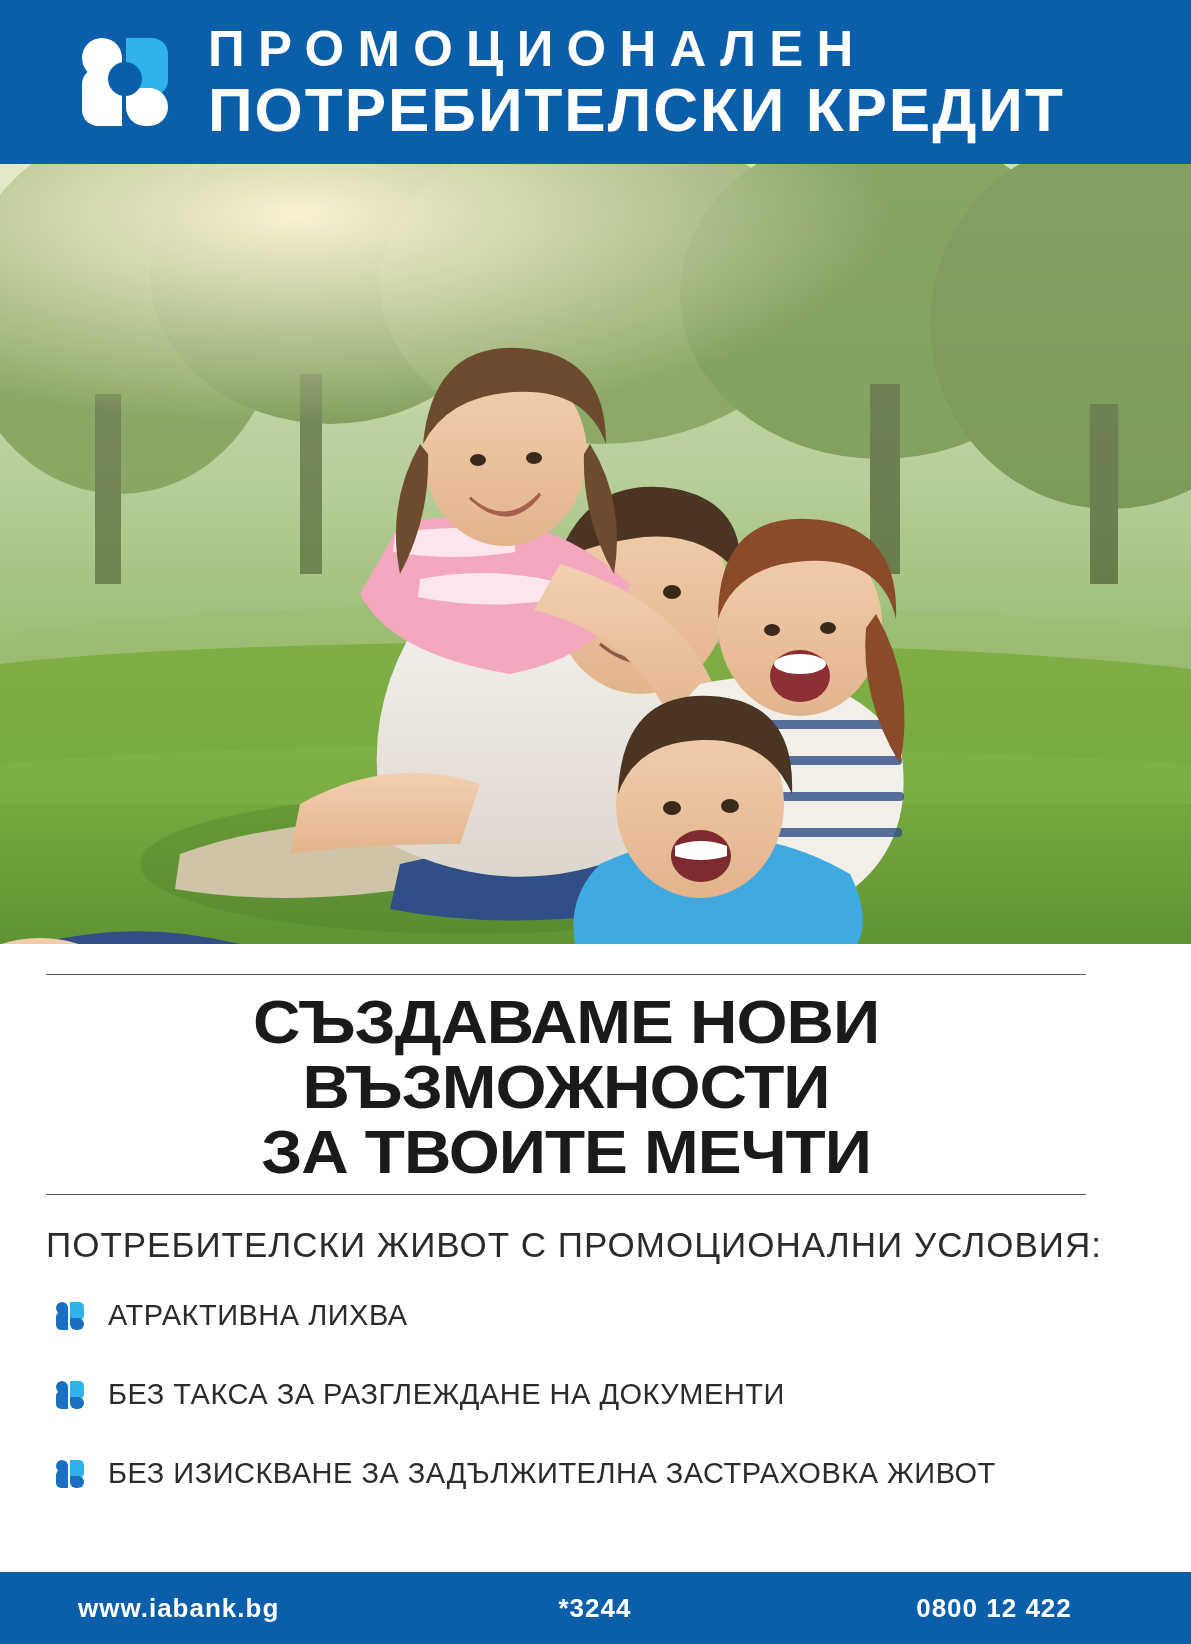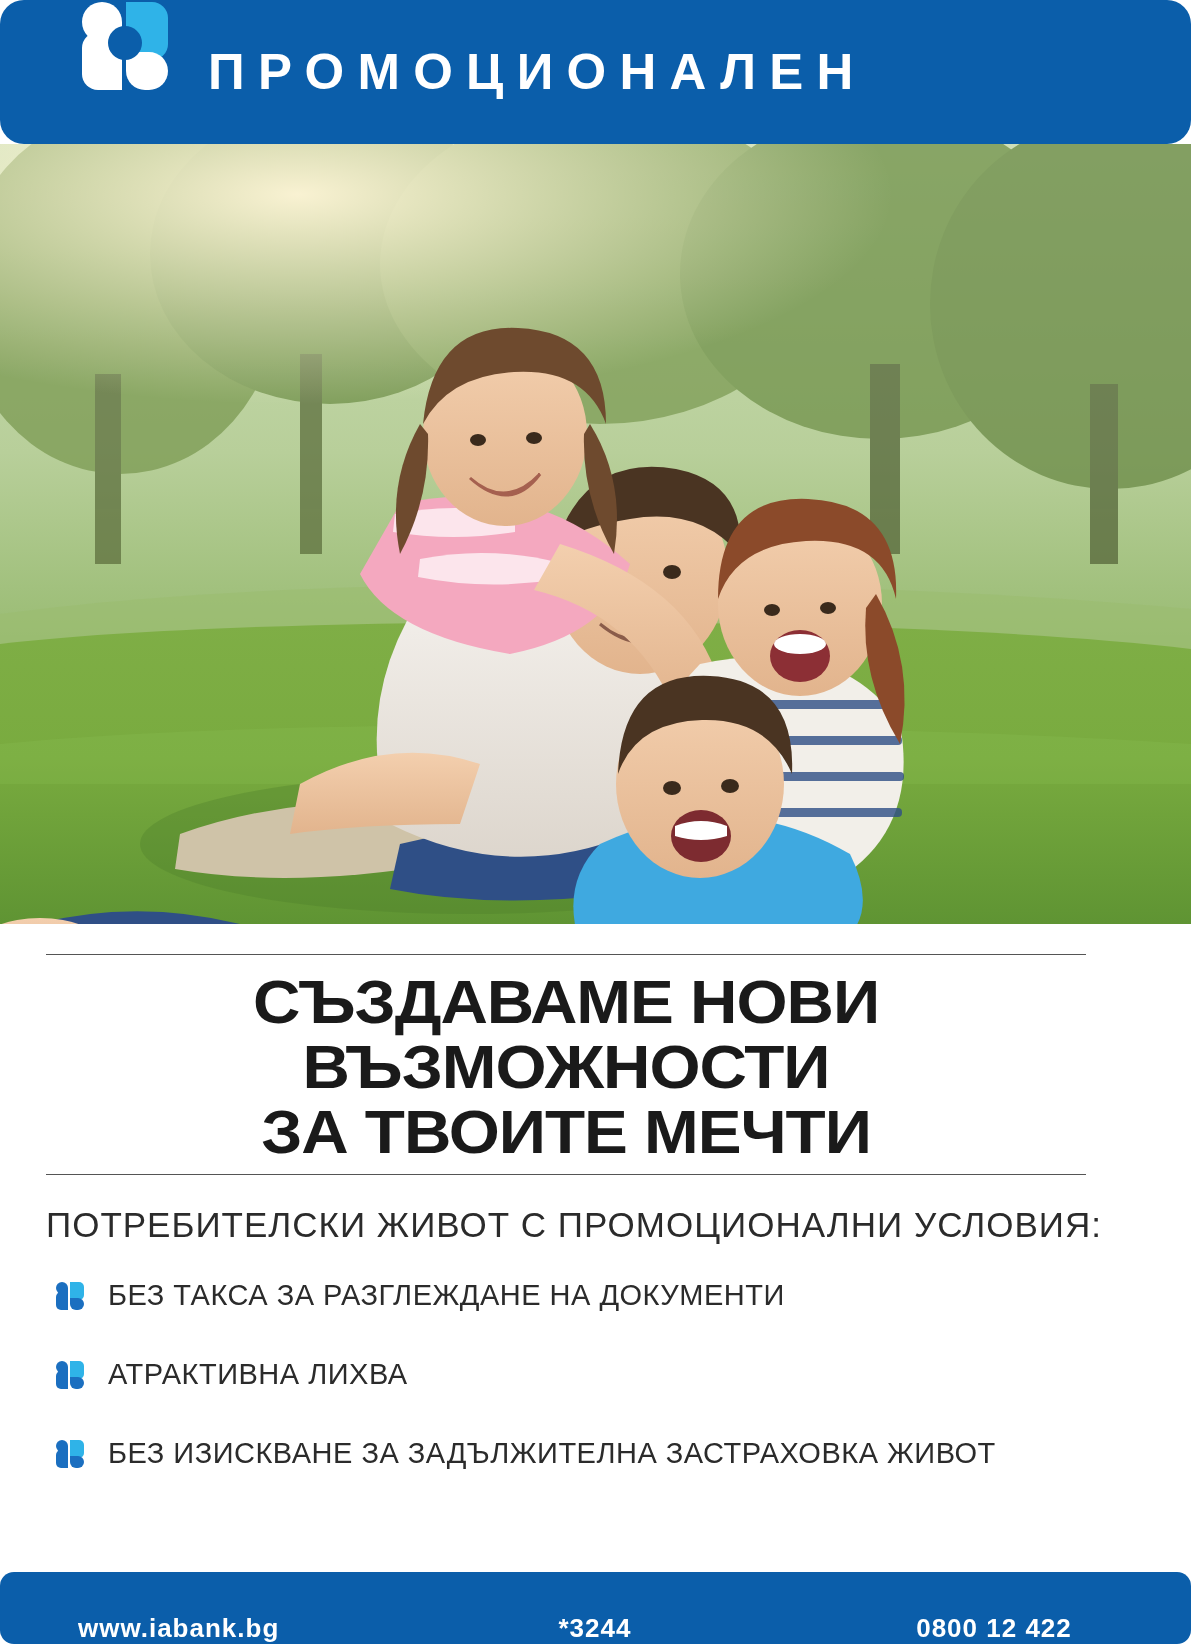--- a/index.html
+++ b/index.html
@@ -15,26 +15,26 @@
     width: 1191px;
     height: 1644px;
     background: #ffffff;
     display: flex;
     flex-direction: column;
   }
 
   
   .header {
     position: relative;
-    height: 144px;
+    height: 164px;
     background: #0b5eaa;
     display: flex;
+    align-items: center;
     padding-left: 78px;
     flex: 0 0 auto;
-    border-radius: 24px;
   }
   .logo {
     width: 96px;
     height: 96px;
     position: relative;
     flex: 0 0 auto;
     margin-right: 26px;
     margin-top: -4px;
   }
   
@@ -164,46 +164,46 @@
     letter-spacing: 0.5px;
     white-space: nowrap;
   }
 
   
   .footer {
     flex: 0 0 auto;
     height: 72px;
     background: #0b5eaa;
     display: flex;
-    align-items: flex-end;
+    align-items: center;
     color: #ffffff;
     font-weight: bold;
     font-size: 26px;
     letter-spacing: 1px;
-    border-radius: 14px;
   }
   .footer .f-left { width: 33.3%; padding-left: 78px; }
   .footer .f-mid { width: 33.3%; text-align: center; }
   .footer .f-right { width: 33.3%; text-align: right; padding-right: 118px; }
 </style>
 </head>
 <body>
 
 <div class="poster">
 
   <div class="header">
     <div class="logo">
       <span class="lg p1"></span>
       <span class="lg p2"></span>
       <span class="lg p3"></span>
       <span class="lg p4"></span>
       <span class="lg notch"></span>
     </div>
     <div class="header-titles">
       <div class="title-1">ПРОМОЦИОНАЛЕН</div>
+      <div class="title-2">ПОТРЕБИТЕЛСКИ КРЕДИТ</div>
     </div>
   </div>
 
   <div class="hero">
     <svg viewBox="0 0 1191 780" preserveAspectRatio="xMidYMid slice">
       <defs>
         <linearGradient id="sky" x1="0" y1="0" x2="0" y2="1">
           <stop offset="0%" stop-color="#cfe0b8"></stop>
           <stop offset="55%" stop-color="#b8cf9a"></stop>
           <stop offset="100%" stop-color="#8fb566"></stop>
@@ -331,30 +331,30 @@
     <div class="subhead">ПОТРЕБИТЕЛСКИ ЖИВОТ С ПРОМОЦИОНАЛНИ УСЛОВИЯ:</div>
 
     <div class="bullets">
       <div class="bullet">
         <span class="bullet-mark">
           <i class="b1"></i>
             <i class="b2"></i>
             <i class="b3"></i>
             <i class="b4"></i>
         </span>
-        <span class="bullet-text">БЕЗ ТАКСА ЗА РАЗГЛЕЖДАНЕ НА ДОКУМЕНТИ</span>
+        <span class="bullet-text">АТРАКТИВНА ЛИХВА</span>
       </div>
       <div class="bullet">
         <span class="bullet-mark">
           <i class="b1"></i>
             <i class="b2"></i>
             <i class="b3"></i>
             <i class="b4"></i>
         </span>
-        <span class="bullet-text">АТРАКТИВНА ЛИХВА</span>
+        <span class="bullet-text">БЕЗ ТАКСА ЗА РАЗГЛЕЖДАНЕ НА ДОКУМЕНТИ</span>
       </div>
       <div class="bullet">
         <span class="bullet-mark">
           <i class="b1"></i>
             <i class="b2"></i>
             <i class="b3"></i>
             <i class="b4"></i>
         </span>
         <span class="bullet-text">БЕЗ ИЗИСКВАНЕ ЗА ЗАДЪЛЖИТЕЛНА ЗАСТРАХОВКА ЖИВОТ</span>
       </div>

